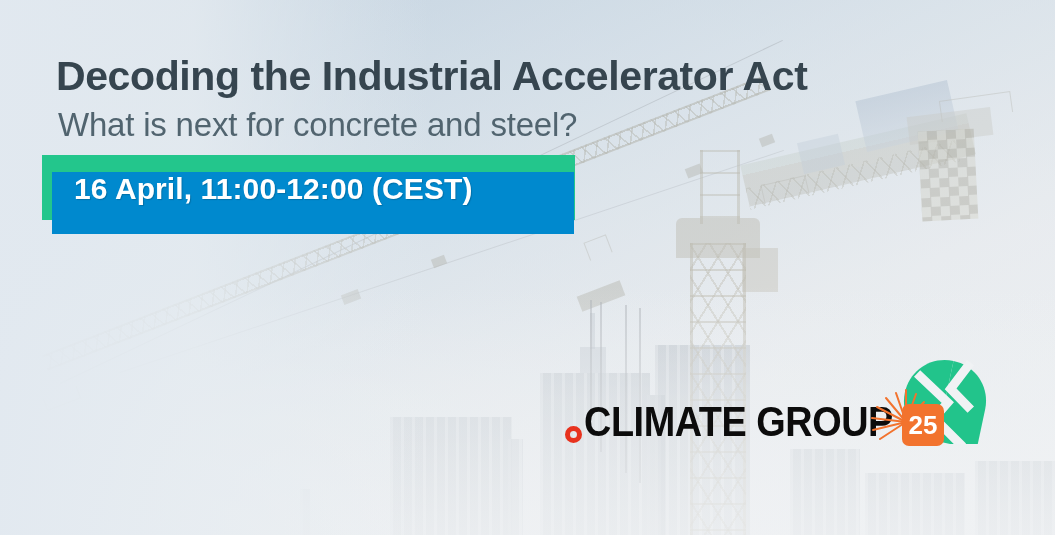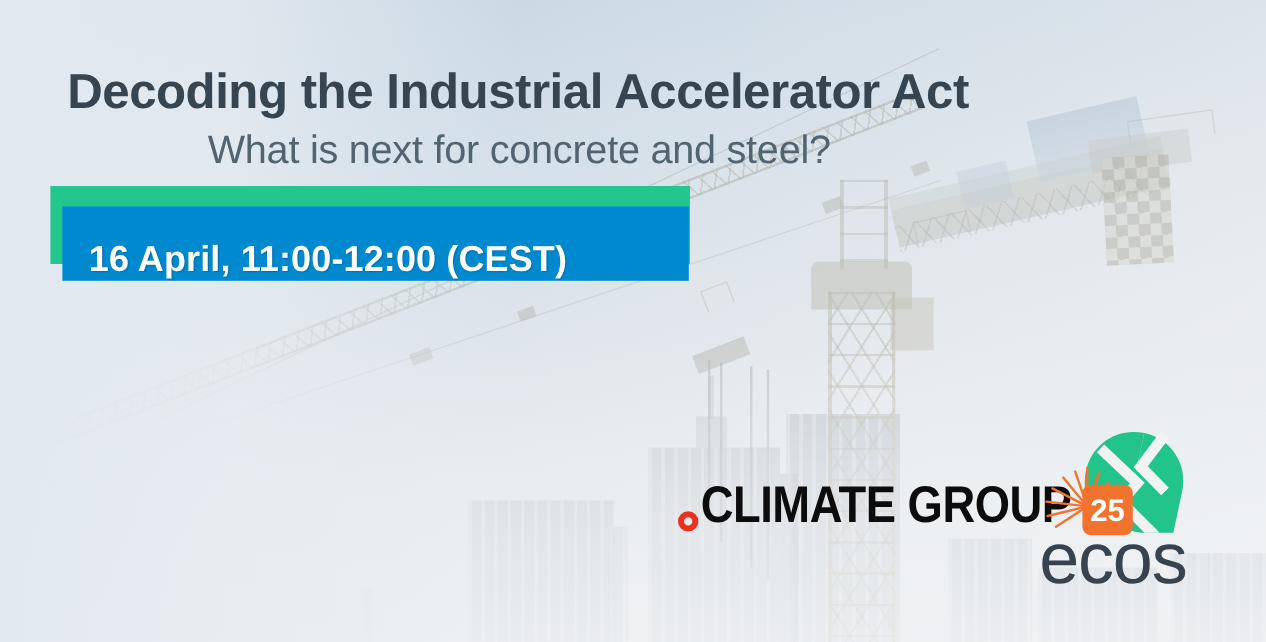--- a/index.html
+++ b/index.html
@@ -252,21 +252,20 @@
     border-bottom: none;
     transform: rotate(-13deg);
   }
 
   
   .headings {
     position: absolute;
     left: 56px;
     top: 50px;
     z-index: 20;
-    text-align: center;
   }
   .title {
     margin: 0;
     font-size: 41px;
     line-height: 52px;
     font-weight: bold;
     letter-spacing: -0.4px;
     color: #36454f;
   }
   .subtitle {
@@ -287,21 +286,21 @@
     height: 65px;
     background: #23c68c;
   }
   .date-blue {
     position: absolute;
     left: 10px; top: 17px;
     width: 522px;
     height: 62px;
     background: #0089ce;
     display: flex;
-    align-items: flex-end;
+    align-items: flex-start;
   }
   .date-text {
     margin-left: 22px;
     font-size: 30px;
     font-weight: bold;
     color: #ffffff;
     letter-spacing: 0.1px;
     text-shadow: 1px 1px 1px rgba(0,0,0,0.18);
   }
 
@@ -465,16 +464,15 @@
         <line x1="40" y1="40" x2="50" y2="12"></line>
         <line x1="40" y1="40" x2="58" y2="20"></line>
         <line x1="40" y1="40" x2="64" y2="33"></line>
       </g>
     </svg>
 
     <div class="ecos-badge">
       <span>25</span>
     </div>
 
-    <div class="ecos-word">ecos</div>
   </div>
 
 </div>
 
 </body></html>

